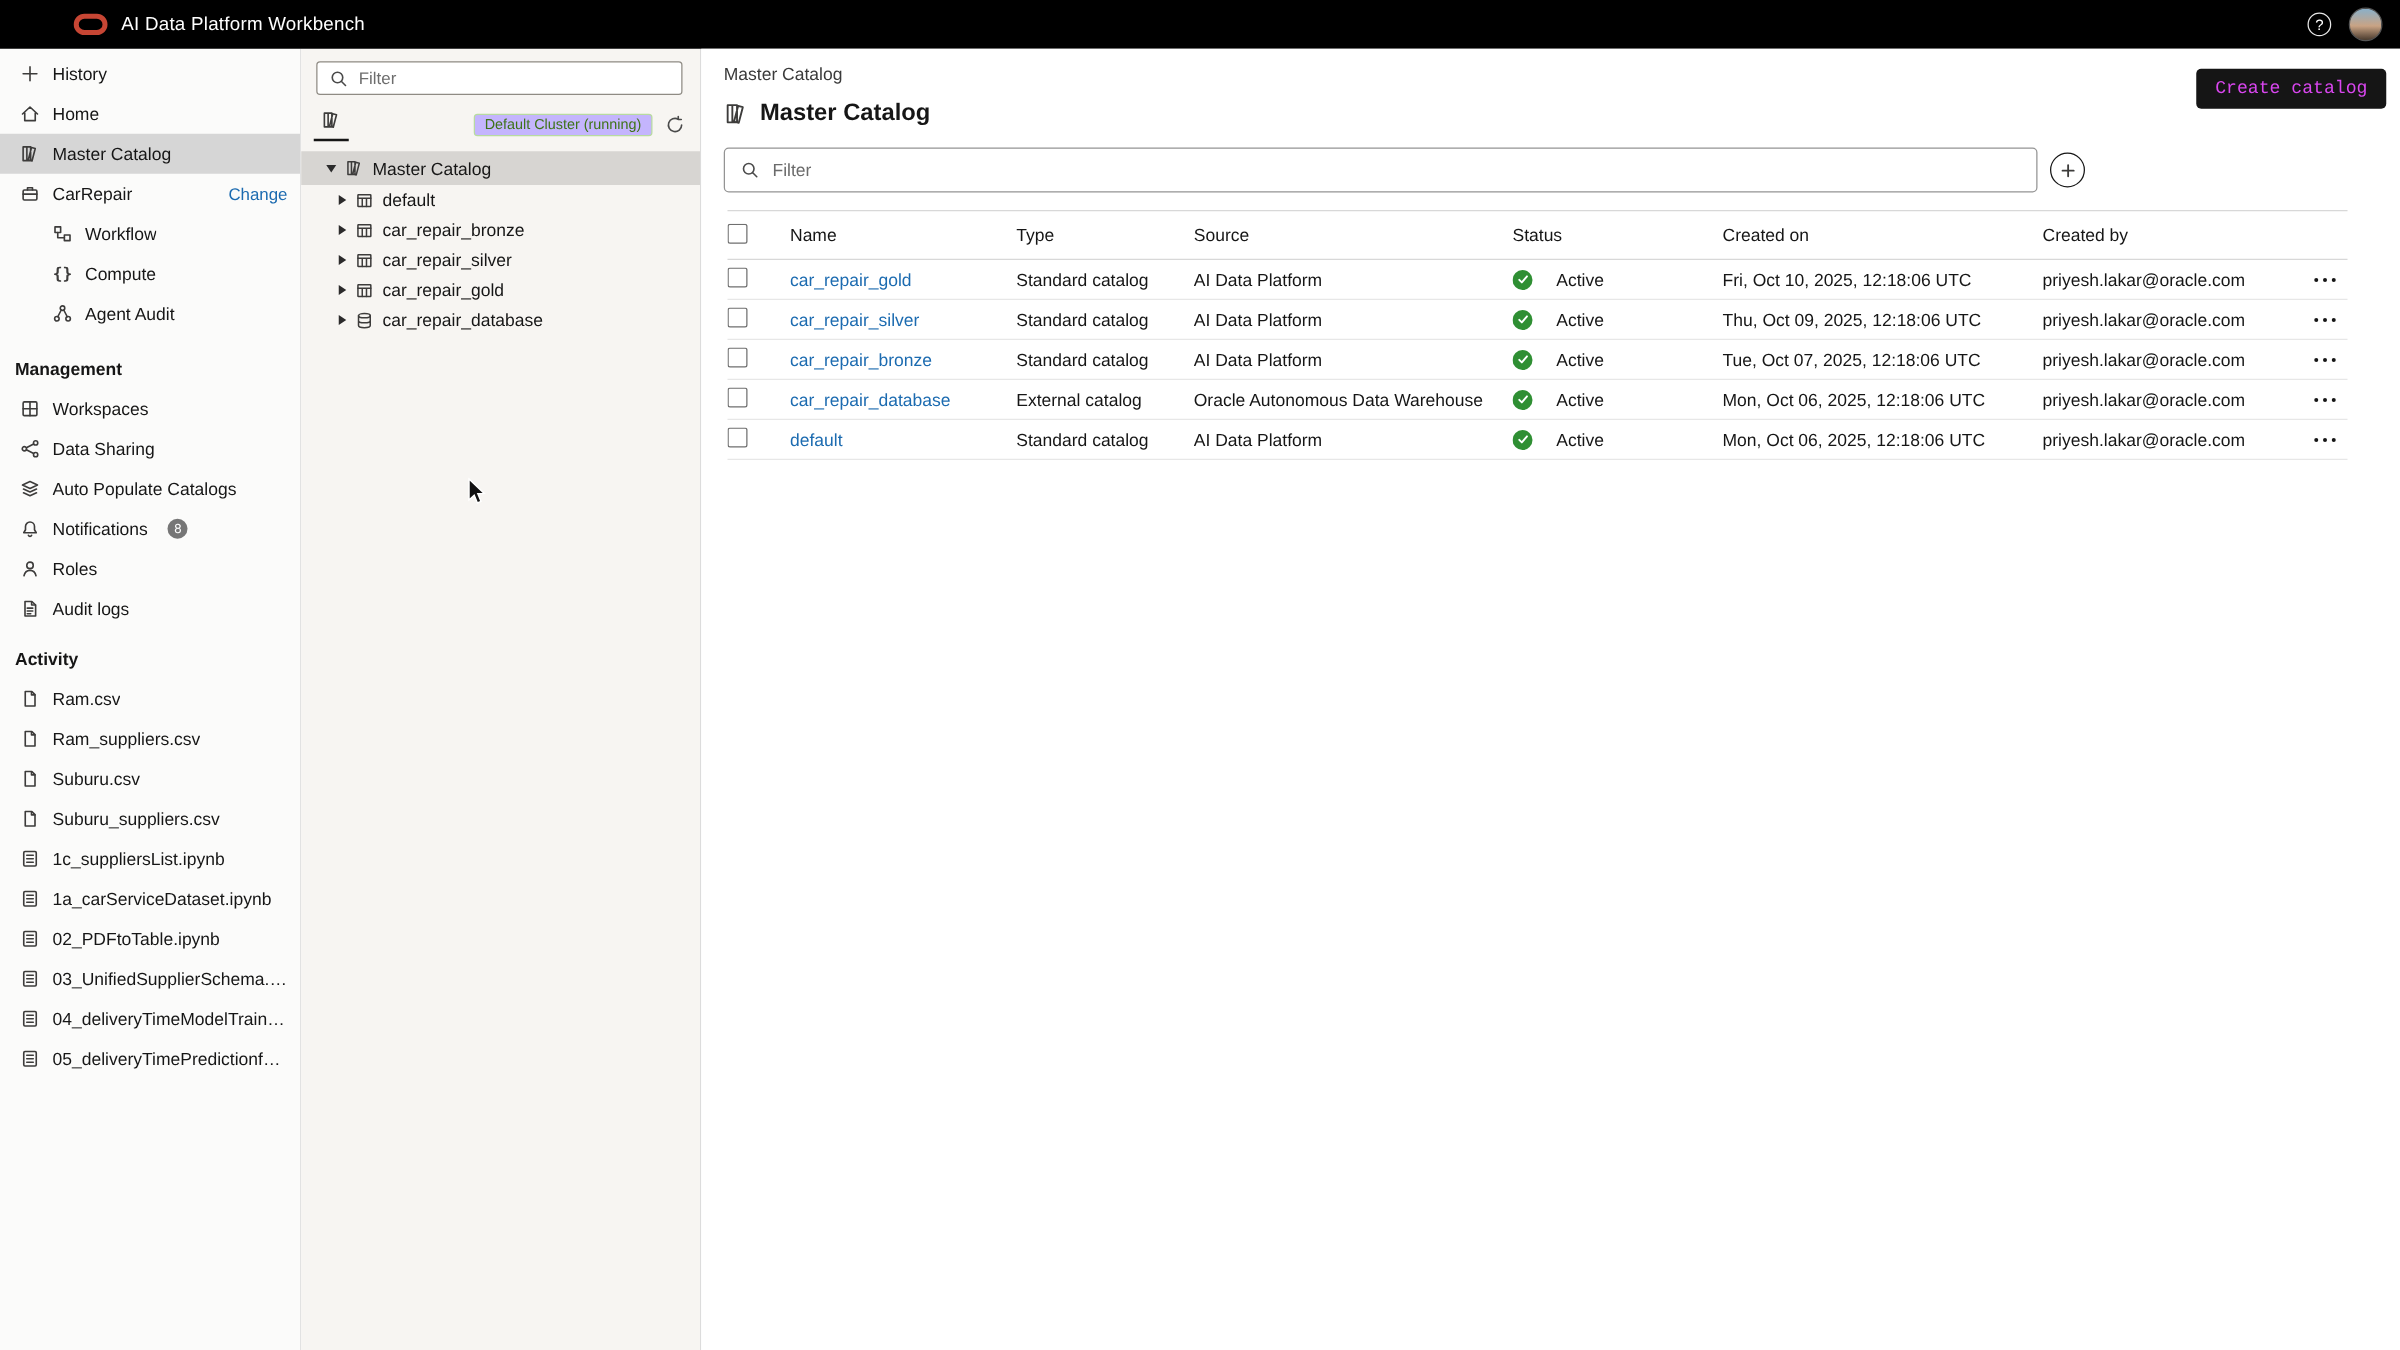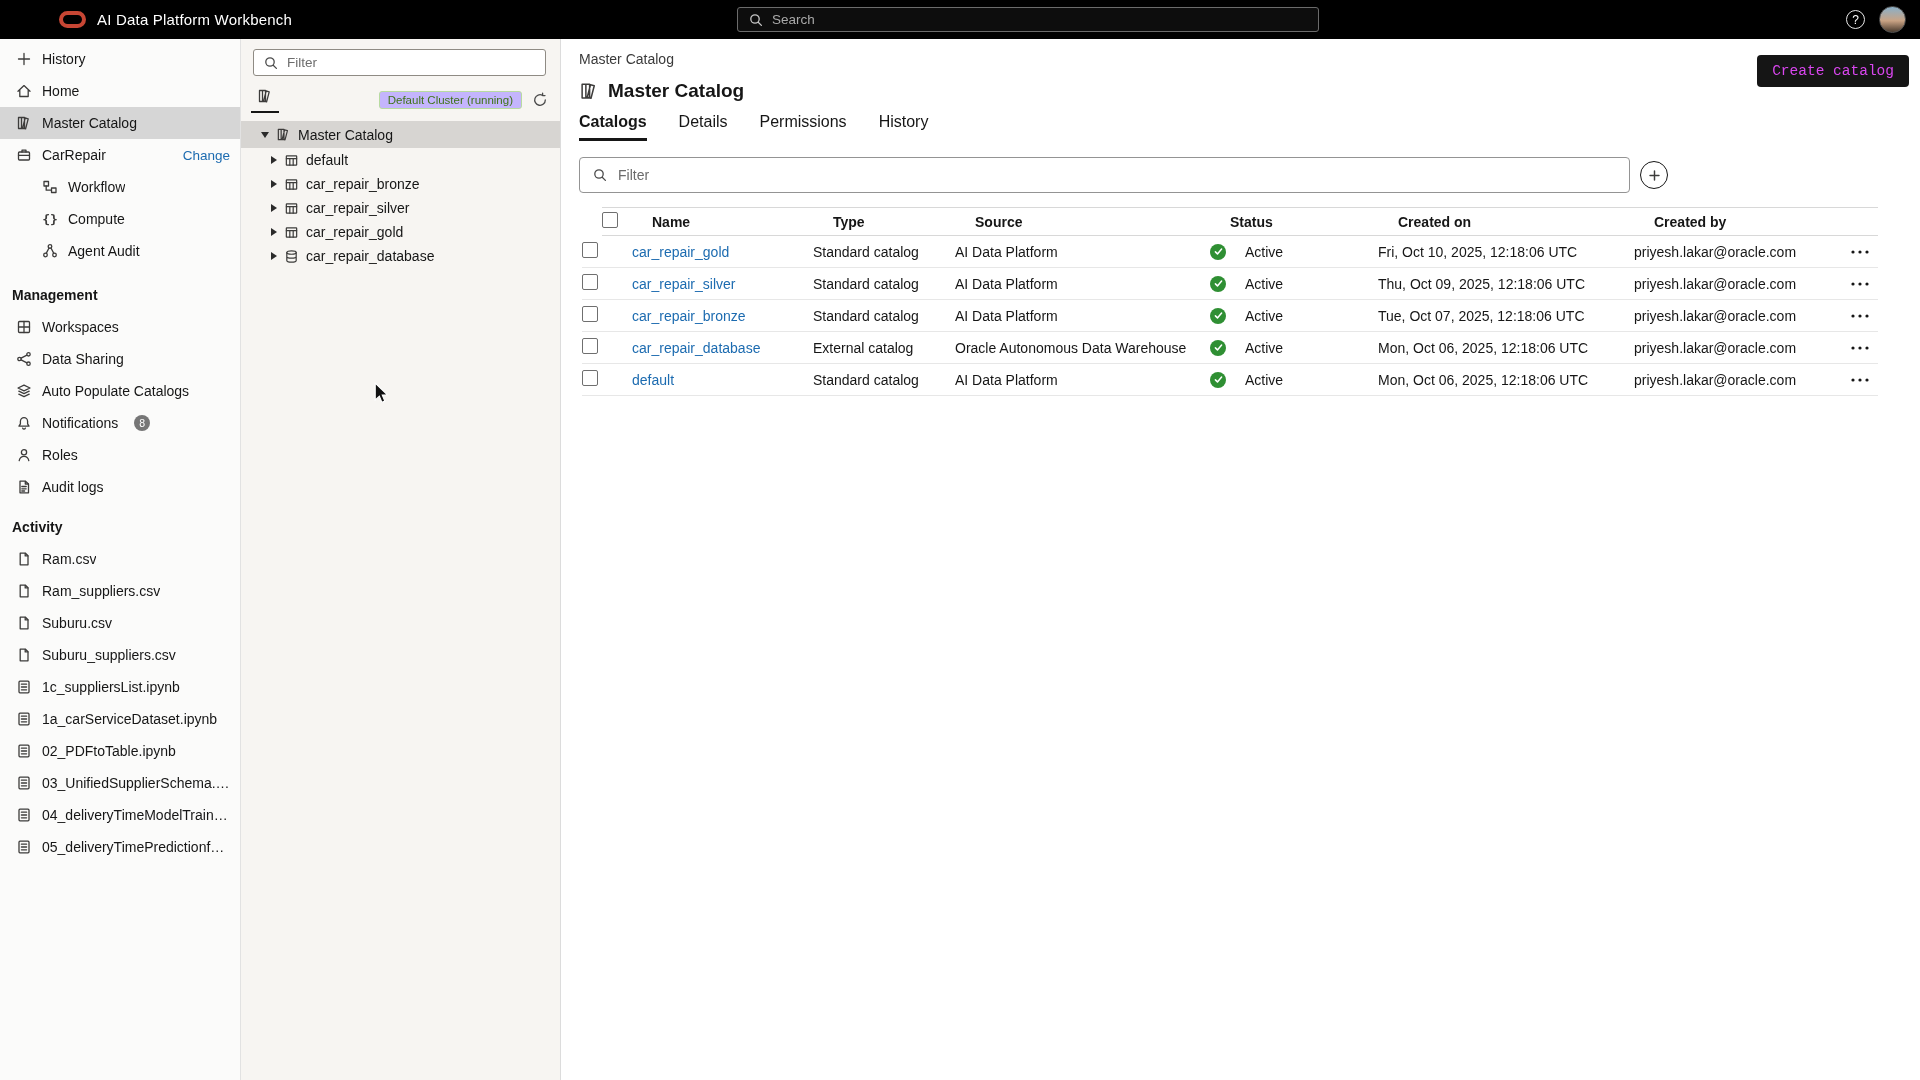--- a/index.html
+++ b/index.html
@@ -83,21 +83,21 @@
   .filter-box { width:1051px; height:36px; border:1px solid #949494; border-radius:4px; background:#fff;
     display:flex; align-items:center; gap:10px; padding:0 12px; }
   .filter-box input { flex:1; border:none; outline:none; background:transparent; font-size:14px; color:#222; }
   .filter-box input::placeholder { color:#6b6b6b; }
   .plus-circle { width:28px; height:28px; border:1.6px solid #161616; border-radius:50%;
     display:grid; place-items:center; }
 
   
   .table { margin-top:14px; margin-left:3px; width:1296px; font-size:14px; }
   .thead, .trow { display:grid; grid-template-columns:50px 181px 142px 255px 168px 256px 215px 29px; align-items:center; }
-  .thead { height:29px; border-top:1px solid #d8d8d8; border-bottom:1px solid #d8d8d8; font-weight:700;margin-left:20px; }
+  .thead { height:40px; border-top:1px solid #d8d8d8; border-bottom:1px solid #d8d8d8; font-weight:400; }
   .trow { height:32px; border-bottom:1px solid #e7e7e7; }
   .cell { padding-right:8px; overflow:hidden; text-overflow:ellipsis; white-space:nowrap; }
   .checkbox { width:16px; height:16px; border:1px solid #6f6f6f; border-radius:2px; background:#fff; display:inline-block; }
   .link { color:#1c6bb0; text-decoration:none; cursor:pointer; }
   .c-status { display:flex; align-items:flex-end; gap:19px; }
   .status-dot { width:16px; height:16px; border-radius:50%; background:#2f8f33; display:grid; place-items:center; flex:0 0 auto; }
   .dots-btn { display:grid; place-items:center; height:100%; }
 
   .cursor { position:absolute; left:371px; top:382px; pointer-events:none; z-index:99; }
 </style>
@@ -189,26 +189,20 @@
     </symbol>
 </svg>
 
 <div class="screen">
 
   <header class="topbar">
     <div class="brand">
       <span class="oracle-logo"></span>
       <span class="app-title">AI Data Platform Workbench</span>
     </div>
-    <div class="topbar-search">
-      <svg class="ic ic-light">
-          <use href="#i-search"></use>
-        </svg>
-      <input placeholder="Search" style="">
-    </div>
     <div class="topbar-right">
       <span class="help-circle">?</span>
       <span class="avatar"></span>
     </div>
   </header>
 
   <div class="app">
 
     <nav class="sidebar">
       <div class="side-item">
@@ -425,26 +419,20 @@
       <div class="crumb">Master Catalog</div>
       <button class="create-btn">Create catalog</button>
 
       <div class="title-row">
         <svg class="ic ic20">
             <use href="#i-library"></use>
           </svg>
         <h1>Master Catalog</h1>
       </div>
 
-      <div class="tabs">
-        <div class="tab active">Catalogs</div>
-        <div class="tab">Details</div>
-        <div class="tab">Permissions</div>
-        <div class="tab">History</div>
-      </div>
 
       <div class="filter-row">
         <div class="filter-box">
           <svg class="ic ic-mid">
               <use href="#i-search"></use>
             </svg>
           <input placeholder="Filter" style="">
         </div>
         <span class="plus-circle">
           <svg class="ic" style="width:13px;height:13px;stroke-width:1.8">

